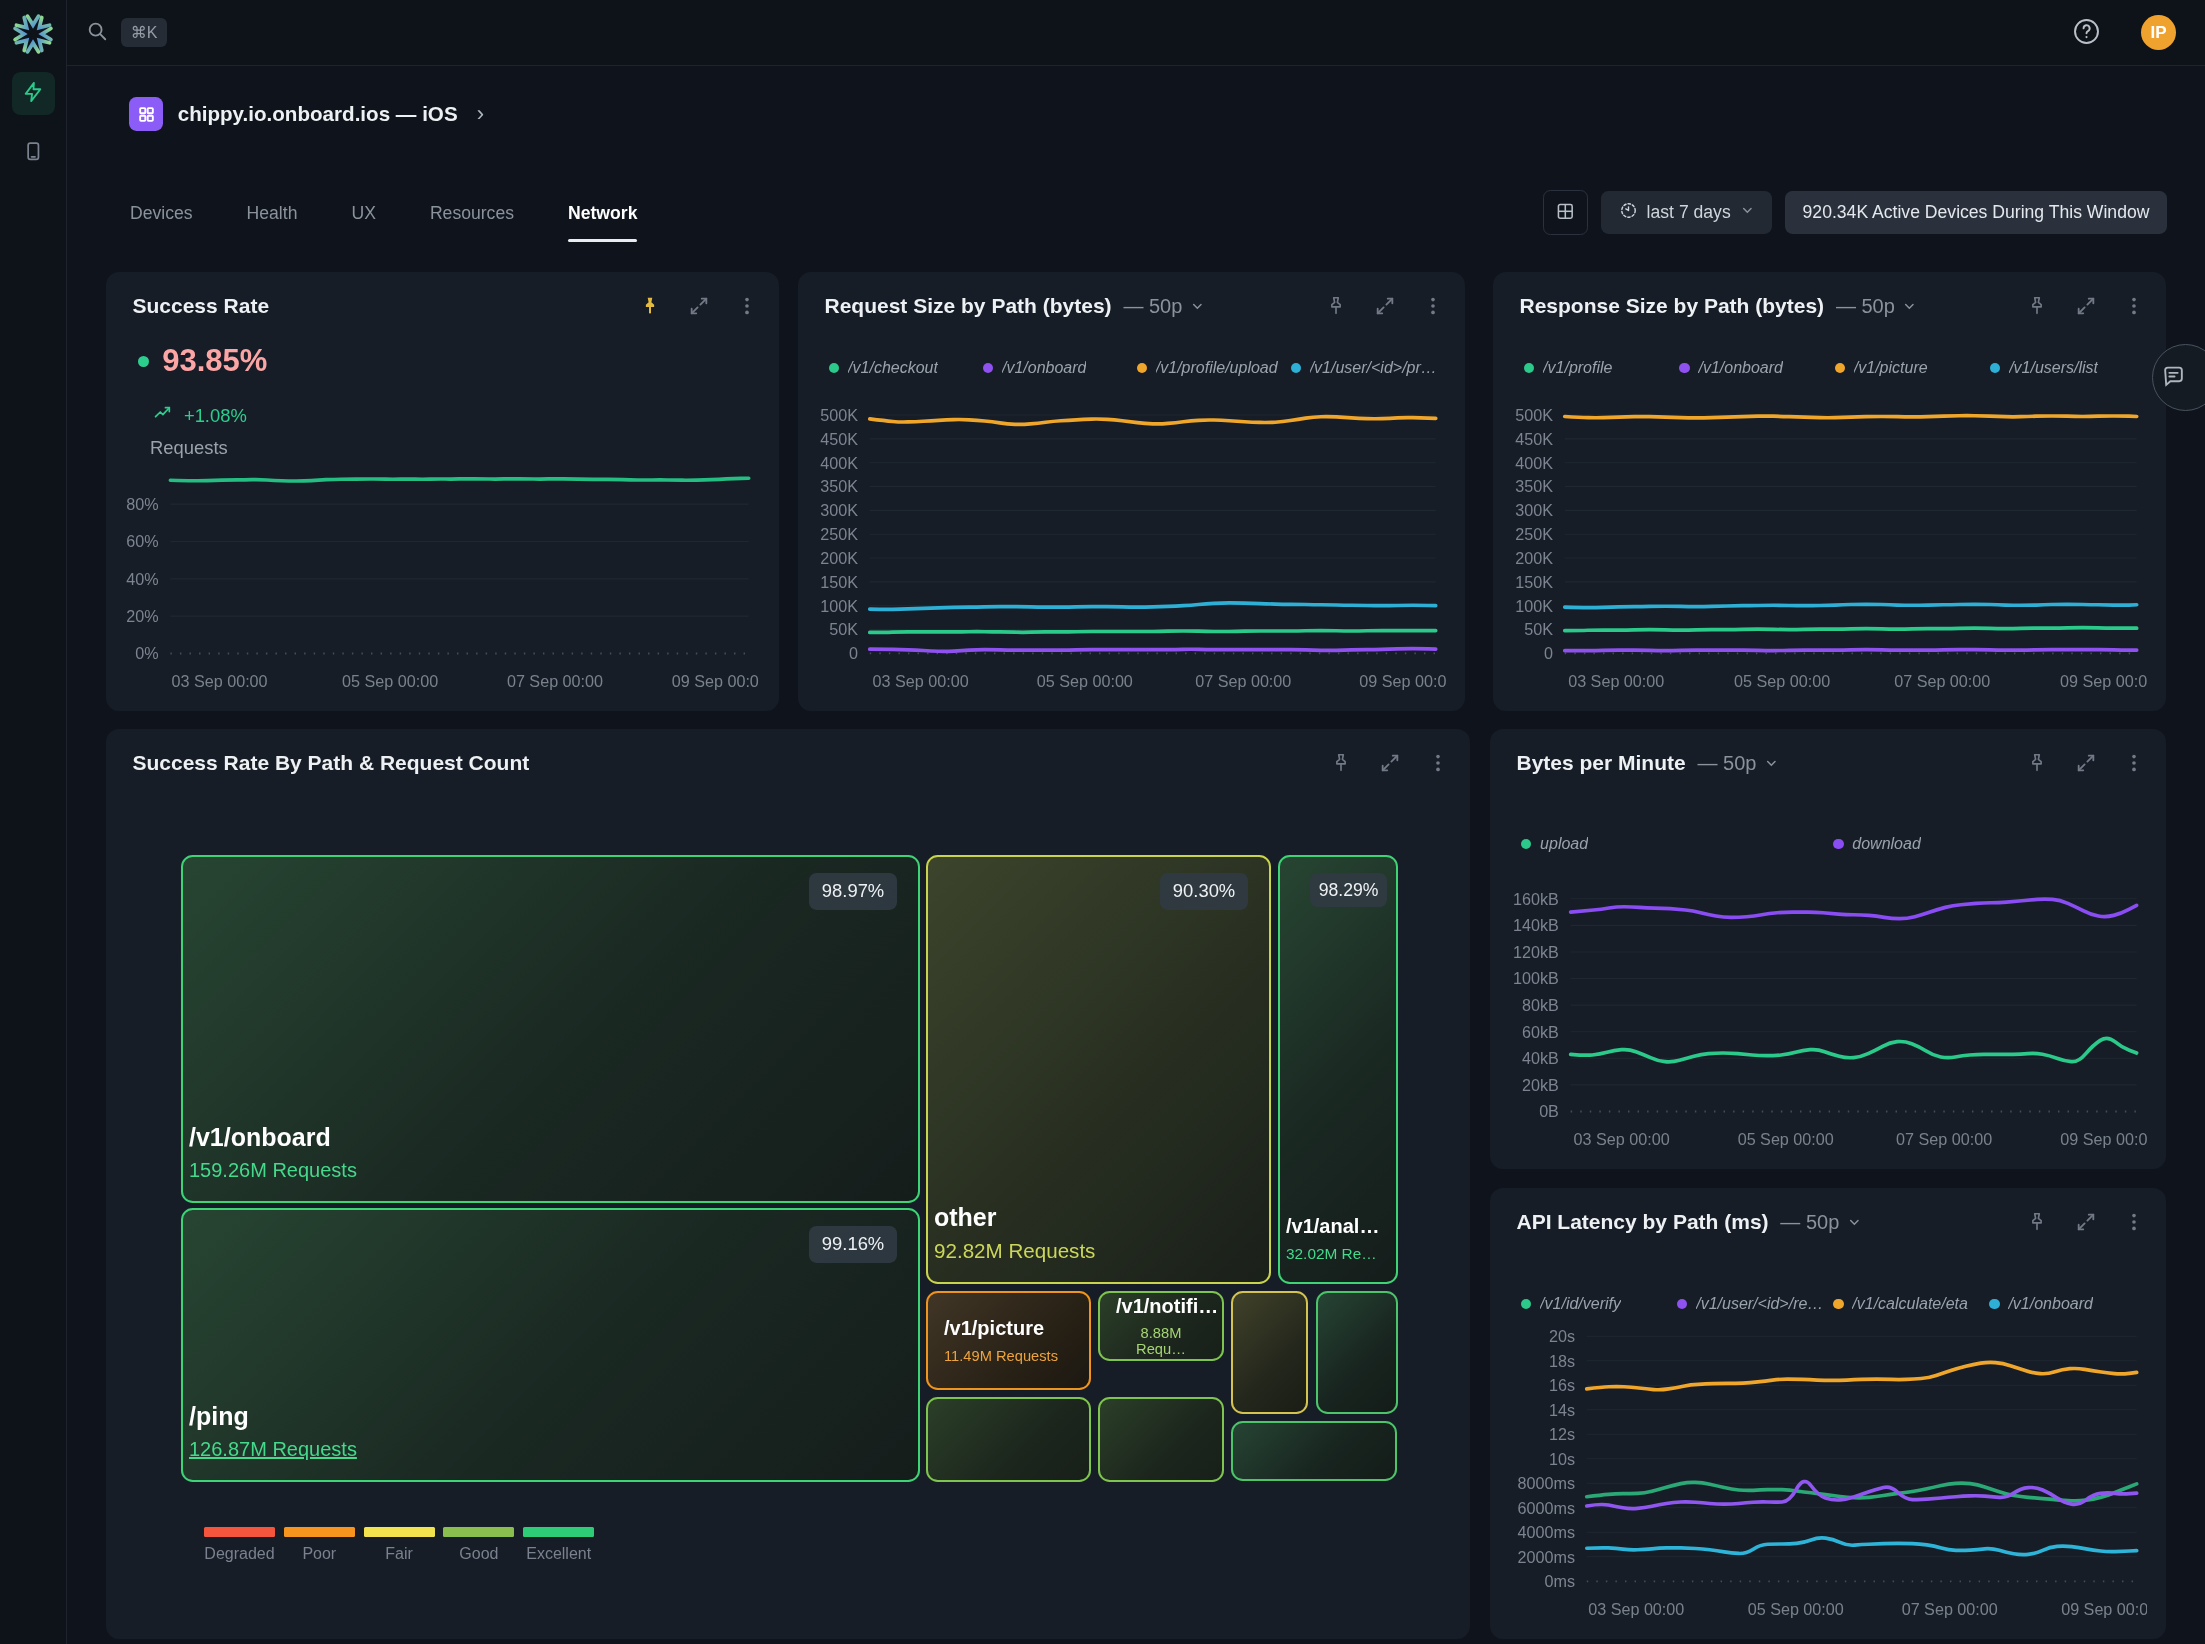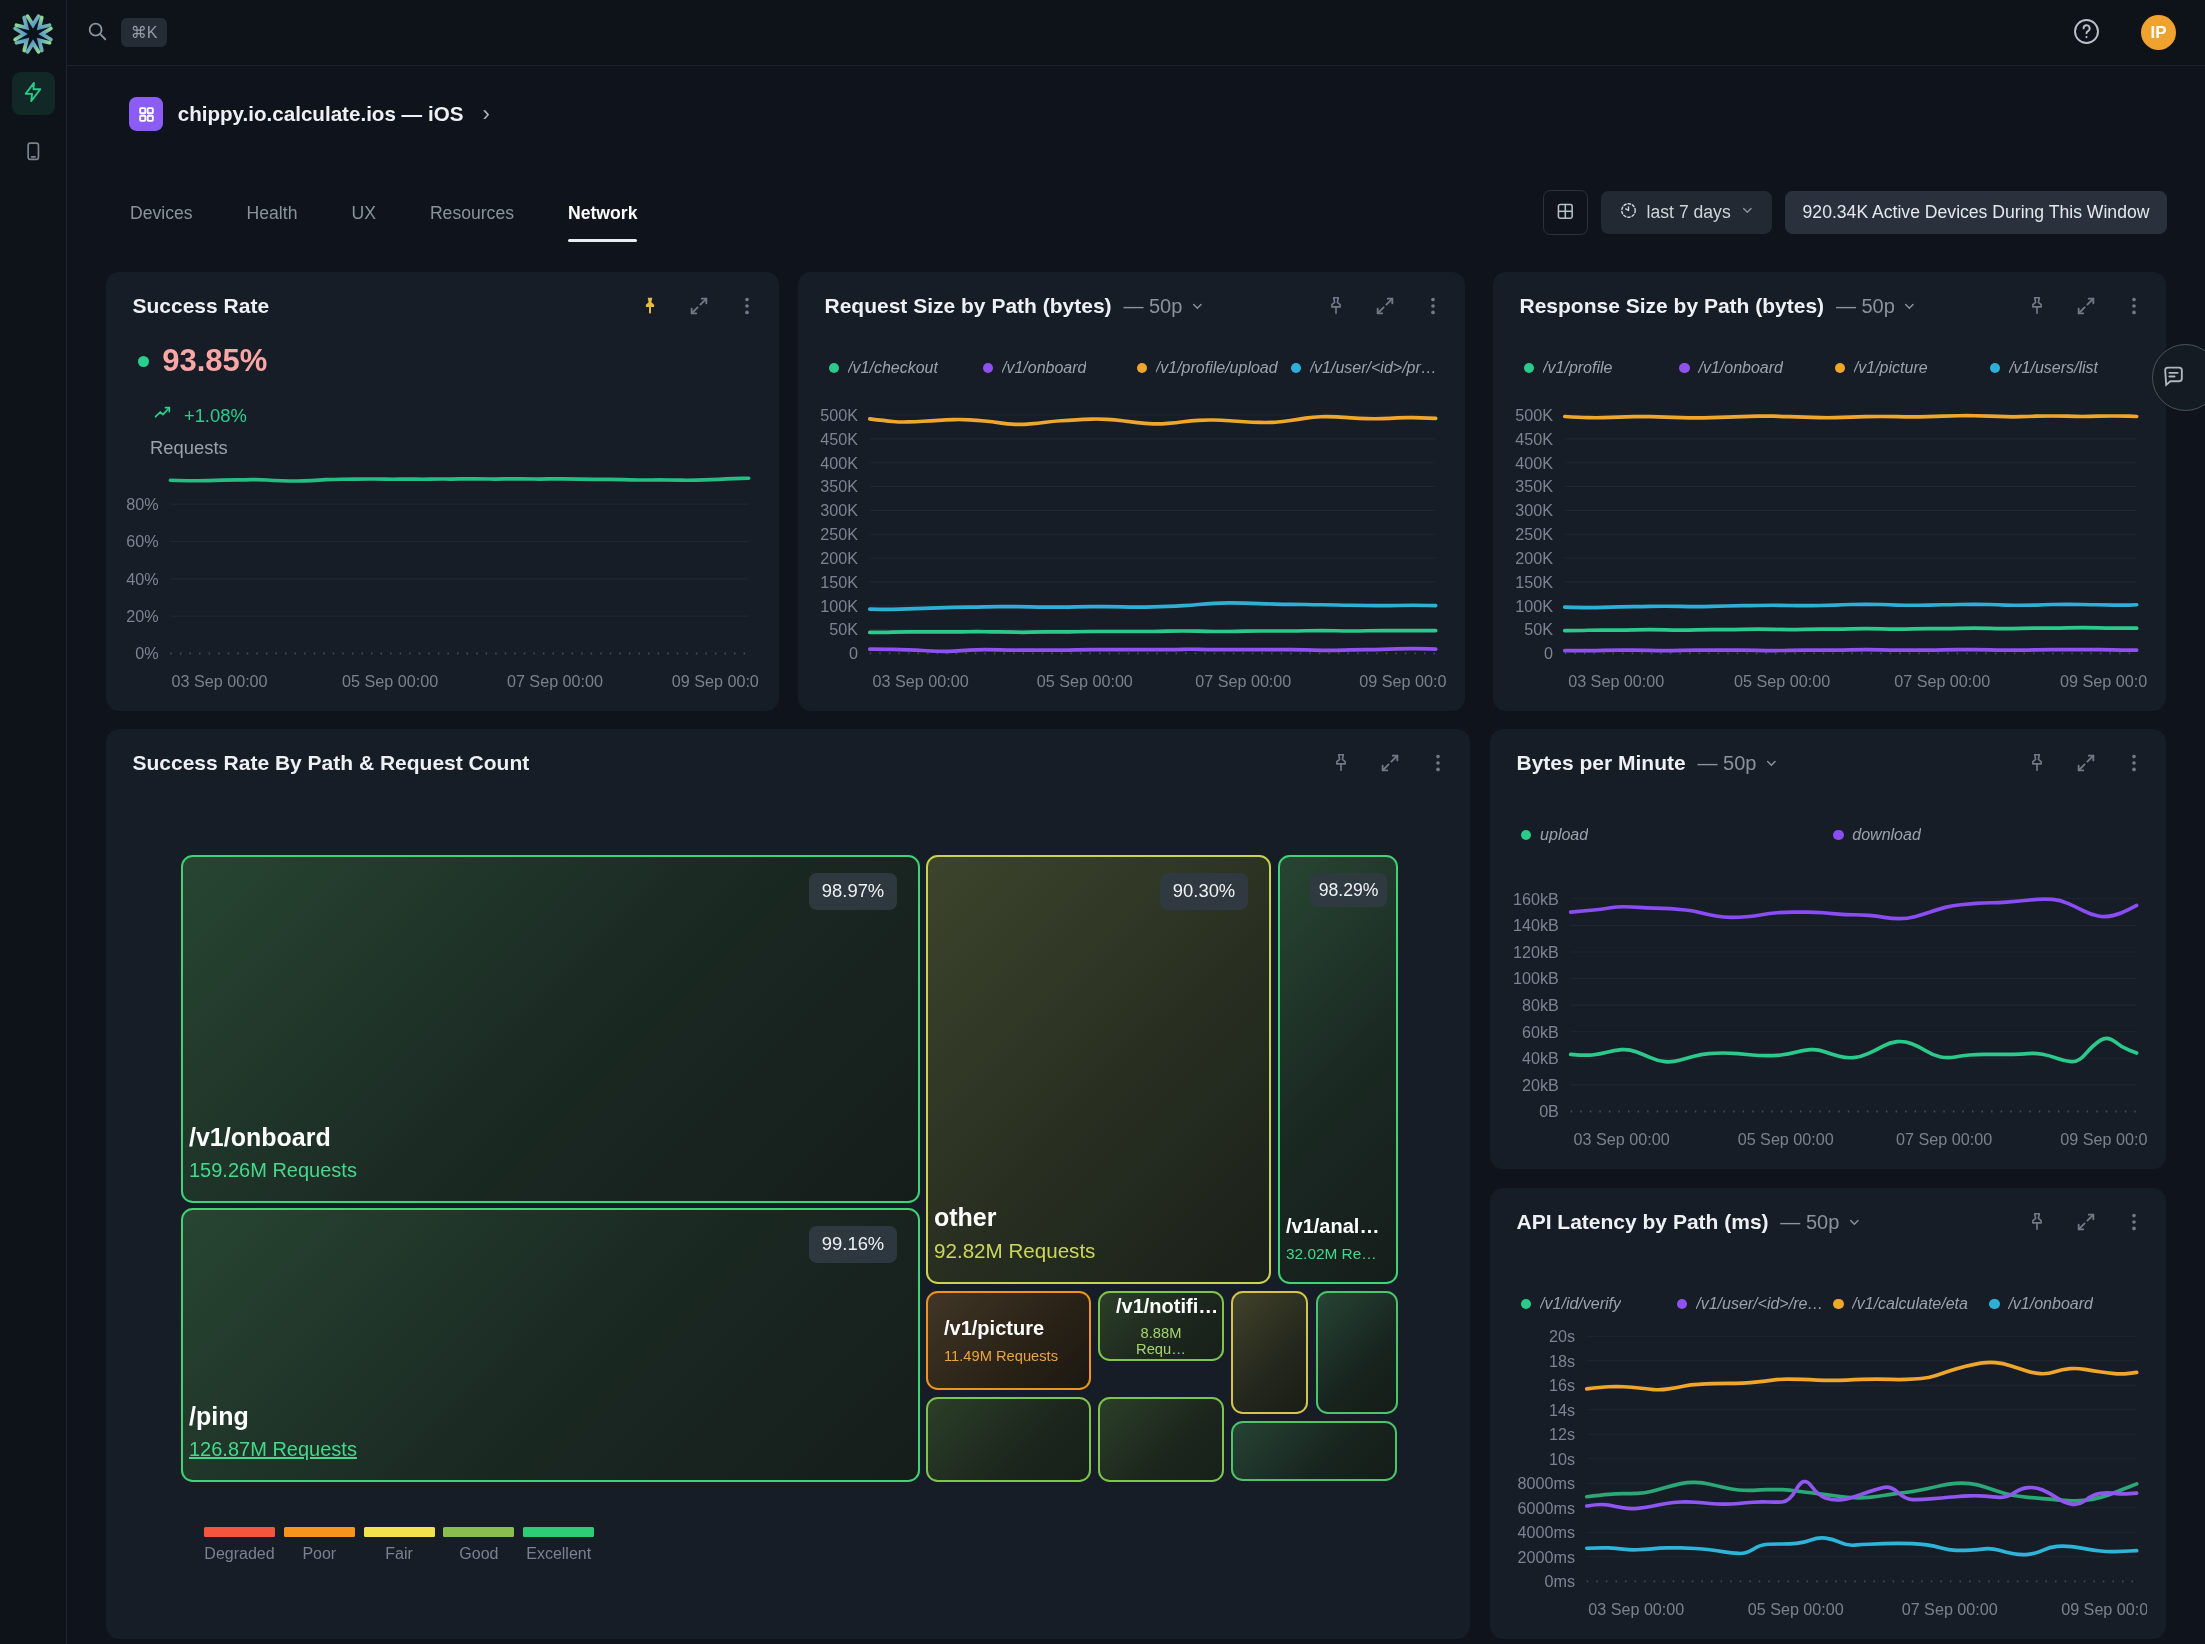--- a/index.html
+++ b/index.html
@@ -56,21 +56,21 @@
   .chart-area{position:absolute;left:10.3px;right:19px;bottom:8.8px;}
 
   #card-success{left:39px;top:207px;width:673px;height:439px;}
   #card-success .chart-area{height:244px;}
   #card-reqsize{left:731px;top:207px;width:667px;height:439px;}
   #card-respsize{left:1426px;top:207px;width:673px;height:439px;}
   #card-reqsize .lg-row,#card-respsize .lg-row{top:87px;}
   #card-reqsize .chart-area,#card-respsize .chart-area{height:303px;}
   #card-treemap{left:39px;top:664px;width:1364px;height:910px;}
   #card-bytes{left:1423px;top:664px;width:676px;height:440px;}
-  #card-bytes .lg-row{top:97px;}
+  #card-bytes .lg-row{top:106px;}
   #card-bytes .chart-area{height:294px;}
   #card-latency{left:1423px;top:1123px;width:676px;height:451px;}
   #card-latency .lg-row{top:107px;}
   #card-latency .chart-area{height:315px;}
 
   
   .sr-value-row{position:absolute;top:71px;left:32px;display:flex;align-items:center;gap:13.2px;}
   .sr-dot{width:11px;height:11px;border-radius:50%;background:#2bcf8d;}
   .sr-value{font-size:31px;font-weight:700;color:#fca5a5;}
   .sr-delta{position:absolute;top:131px;left:47px;display:flex;gap:10.3px;align-items:center;color:#2bcf8d;font-size:18.4px;}
@@ -161,21 +161,21 @@
 
   <div class="crumb">
     <span class="crumb-icon">
       <svg width="19" height="19" viewBox="0 0 24 24" fill="none" stroke="#ffffff" stroke-width="2.4">
         <rect x="4" y="4" width="6.5" height="6.5" rx="1"></rect>
           <rect x="13.5" y="4" width="6.5" height="6.5" rx="1"></rect>
         <rect x="4" y="13.5" width="6.5" height="6.5" rx="1"></rect>
           <rect x="13.5" y="13.5" width="6.5" height="6.5" rx="1"></rect>
       </svg>
     </span>
-    <span class="crumb-title">chippy.io.calculate.ios — iOS</span>
+    <span class="crumb-title">chippy.io.onboard.ios — iOS</span>
     <span class="crumb-chev">›</span>
   </div>
 
   <div class="tabs">
       <div class="tab">Devices</div>
       <div class="tab">Health</div>
       <div class="tab">UX</div>
       <div class="tab">Resources</div>
       <div class="tab active">Network</div>
     </div>

